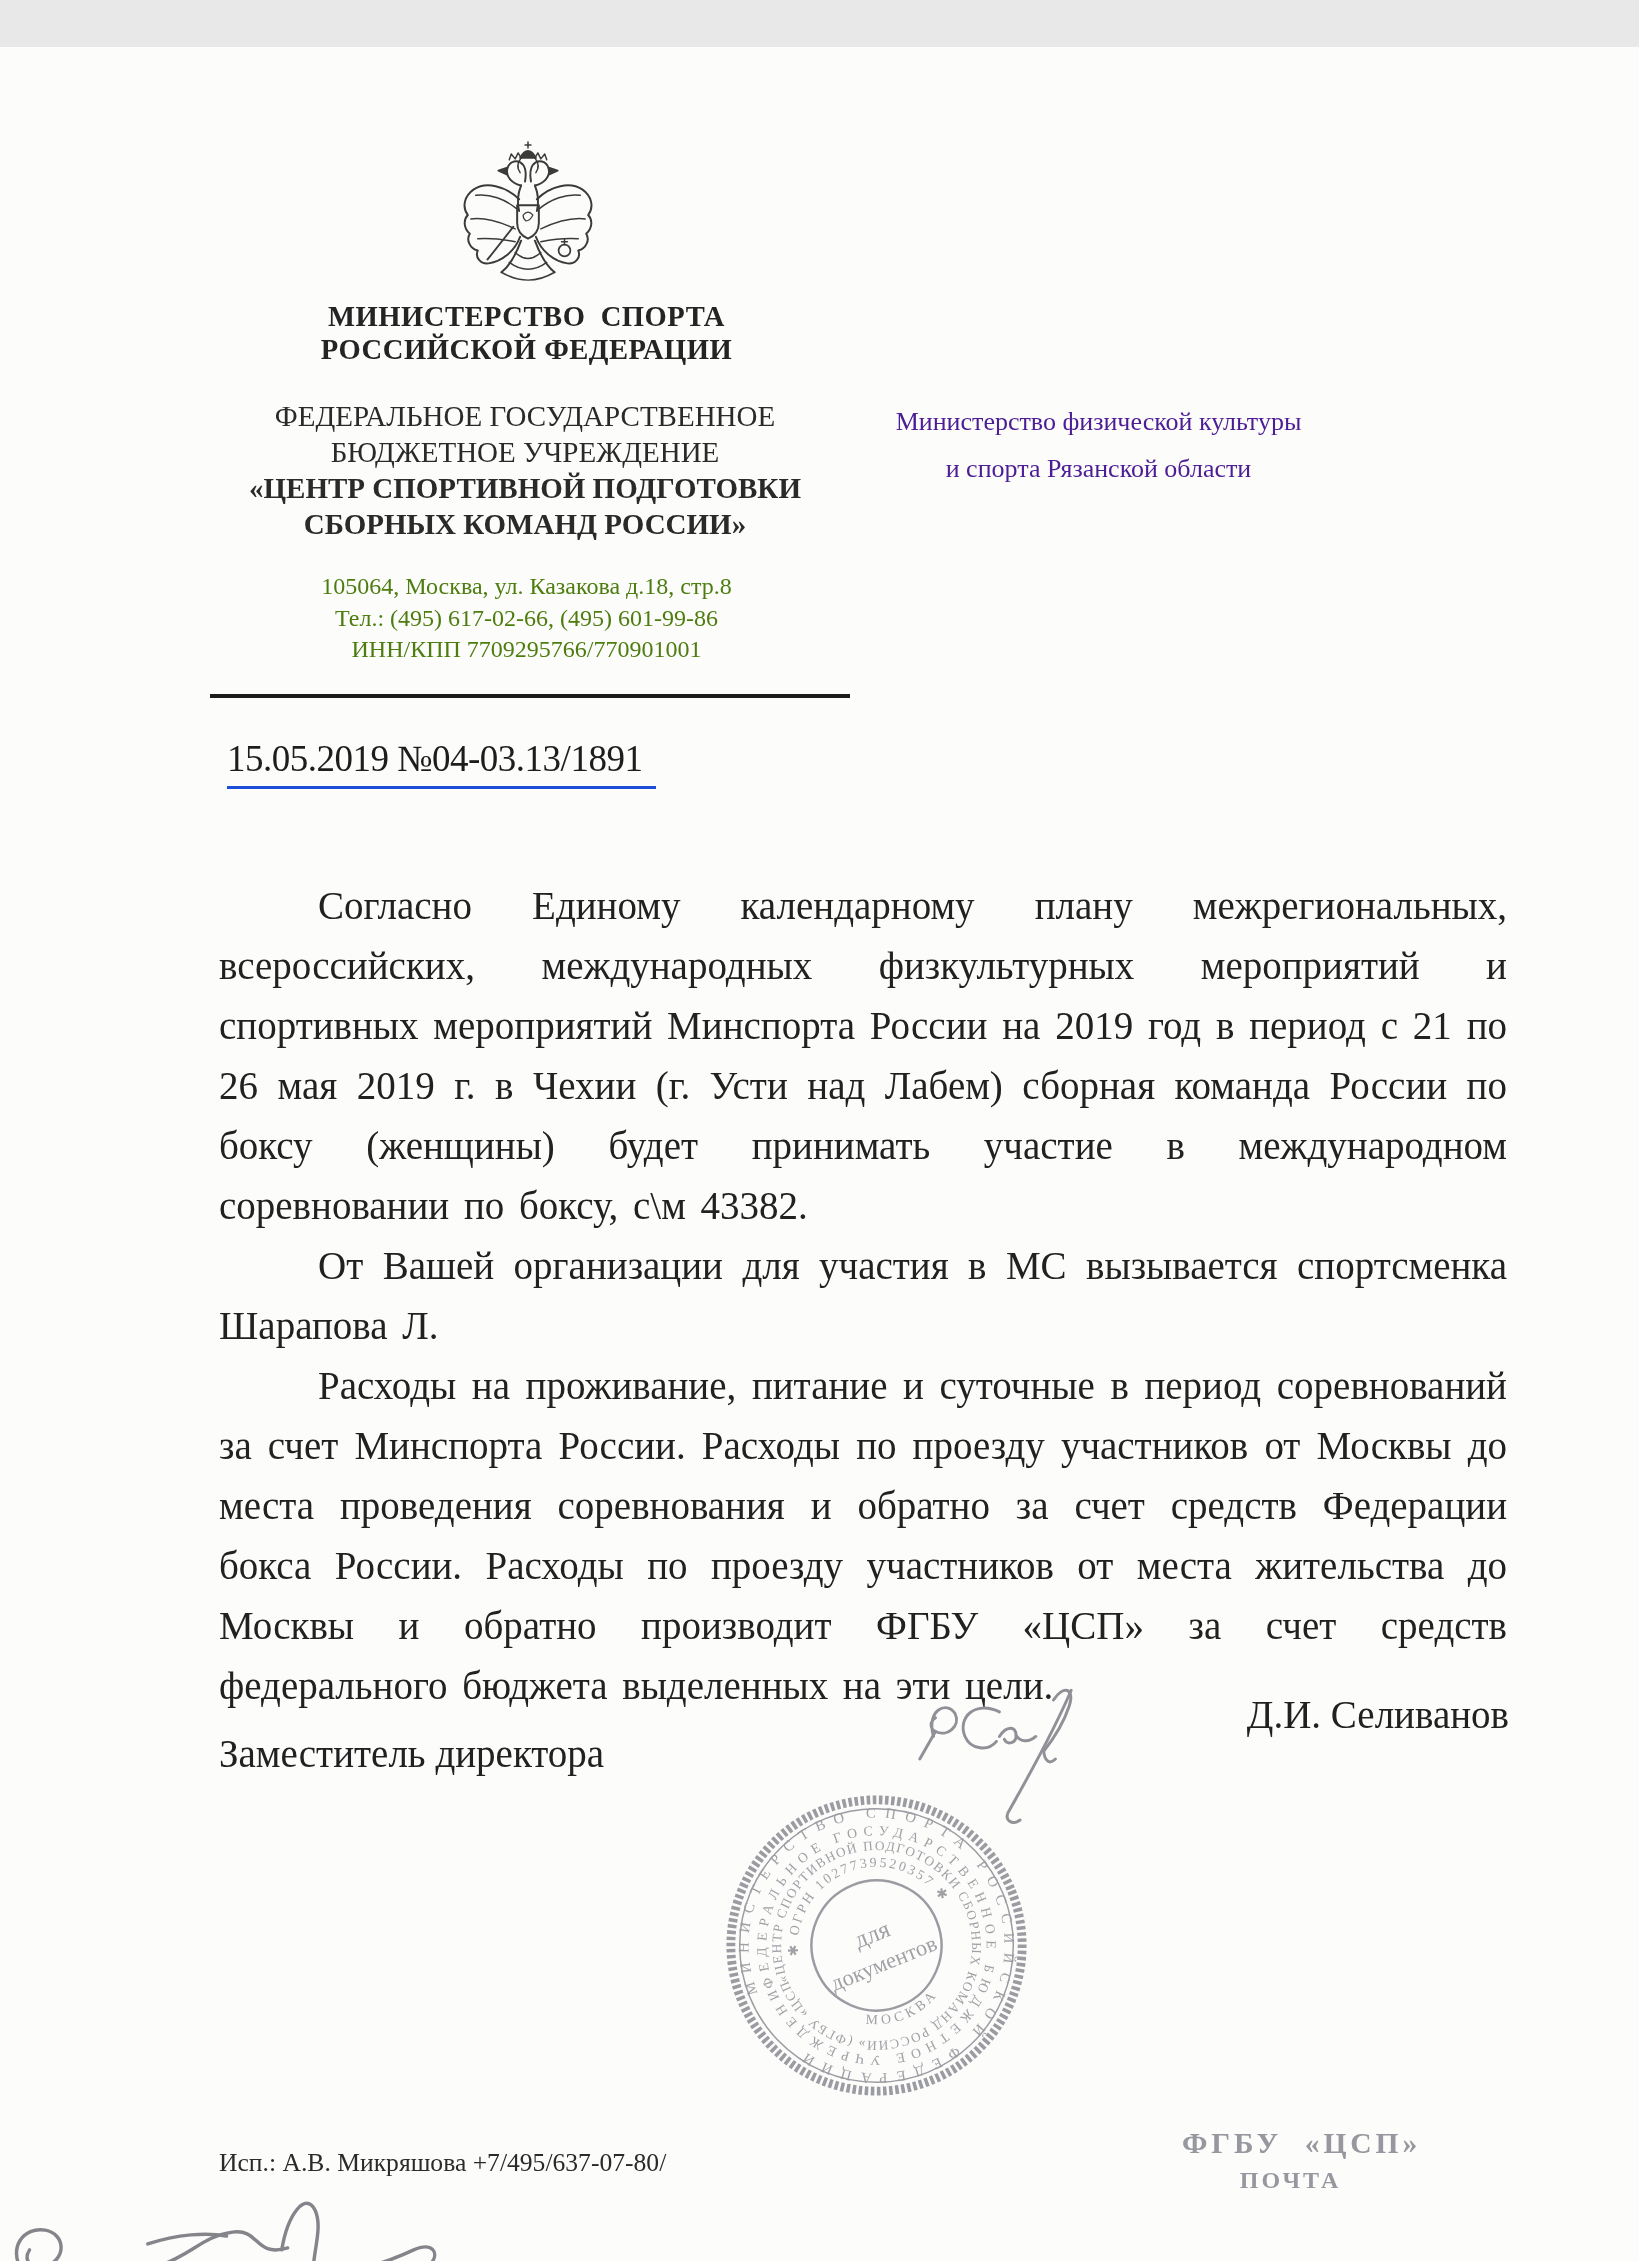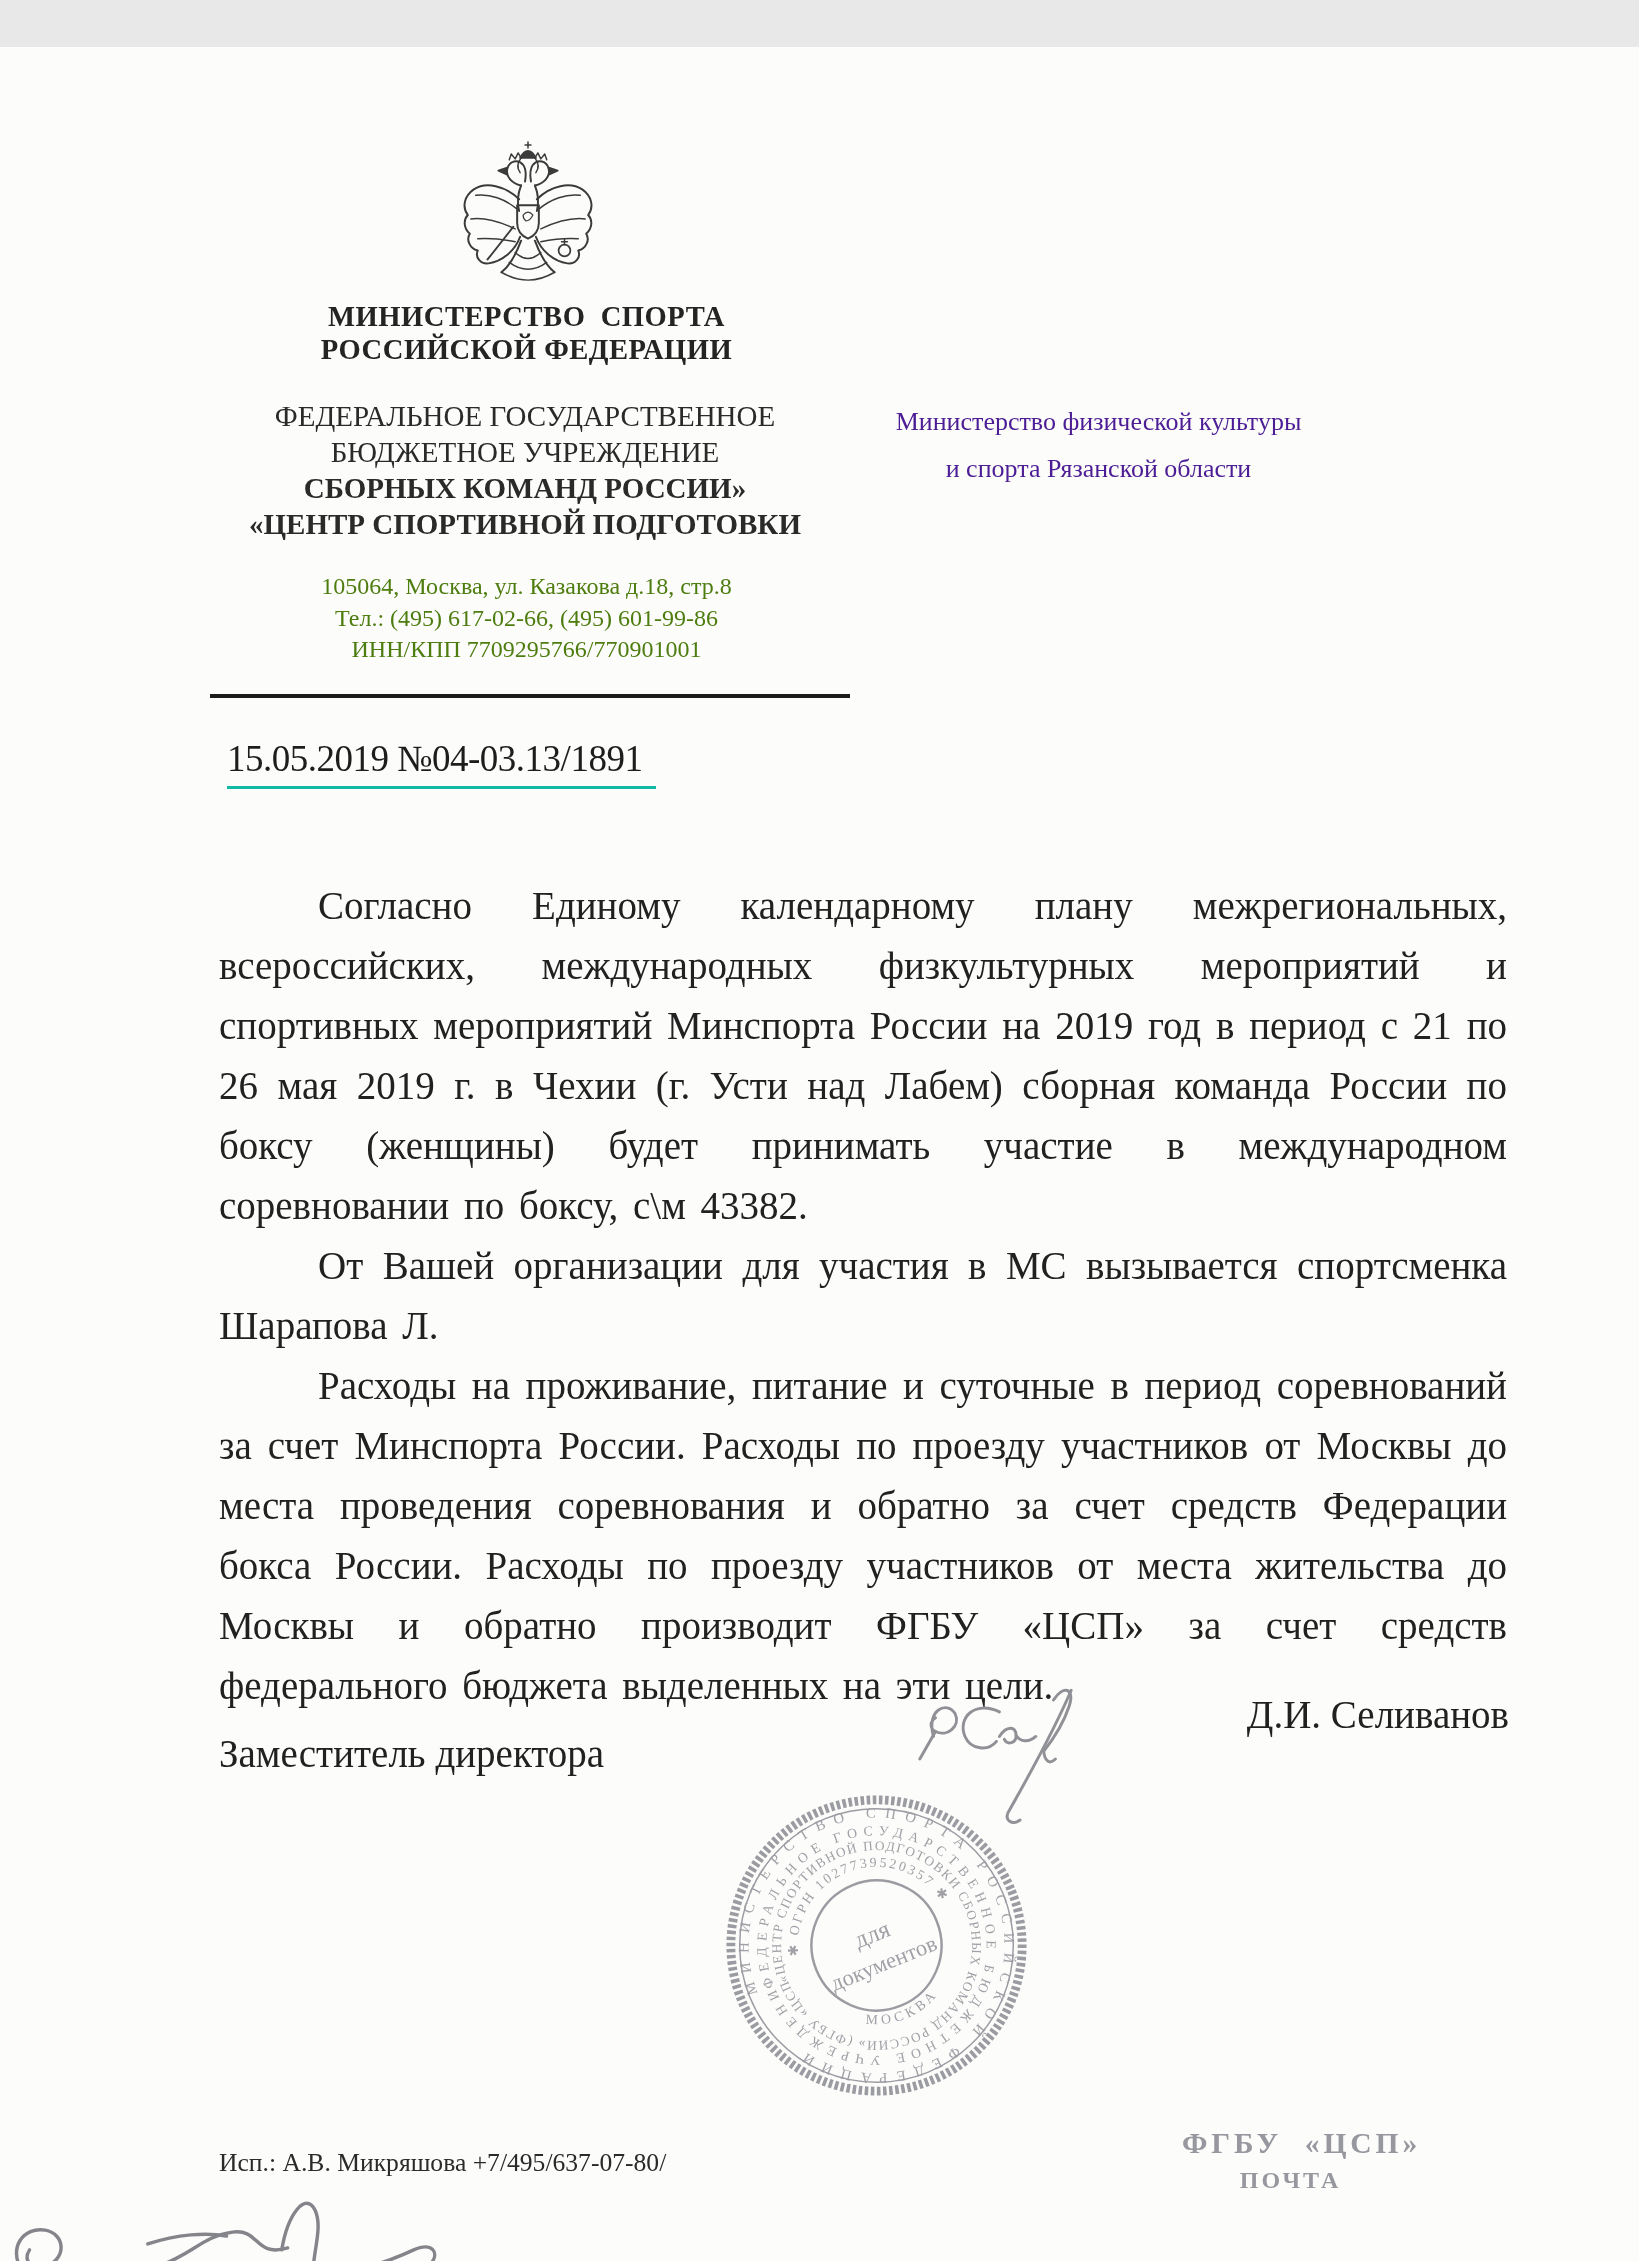--- a/index.html
+++ b/index.html
@@ -21,21 +21,21 @@
   .ministry{left:231px;top:254px;width:591px;font-size:28.6px;font-weight:bold;line-height:32.5px;letter-spacing:0.5px;color:#242424;}
   .org{left:200px;top:351px;width:650px;font-size:29px;line-height:36px;color:#2a2a2a;}
   .org .b{font-weight:bold;}
   .addr{left:231px;top:524px;width:591px;font-size:24px;line-height:31.5px;color:#4d7c0f;}
 
   
   .recipient{left:852px;top:351px;width:493px;font-size:26px;line-height:47px;color:#4c1d95;}
 
   .rule{left:210px;top:647px;width:640px;height:3.9px;background:#1c1c1c;}
 
-  .ref{left:227px;top:690px;font-size:37px;color:#1d1d1d;border-bottom:3px solid #14b8a6;padding:0 13.8px 5.9px 0;letter-spacing:-0.5px;}
+  .ref{left:227px;top:690px;font-size:37px;color:#1d1d1d;border-bottom:3px solid #1d4ed8;padding:0 13.8px 5.9px 0;letter-spacing:-0.5px;}
 
   
   .body{left:219px;top:829px;width:1288px;font-size:39px;line-height:60px;text-align:justify;color:#212121;word-spacing:4.9px;}
   .body p{margin:0;text-indent:99px;}
 
   .sig-title{left:219px;top:1684px;font-size:39px;color:#212121;}
   .sig-name{left:1221px;top:1645px;width:288px;text-align:right;font-size:39px;color:#212121;}
 
   .sig-svg{left:906px;top:1635px;width:177px;height:163px;}
   .stamp-wrap{left:722px;top:1744px;width:309px;height:309px;opacity:.88;}
@@ -83,22 +83,22 @@
   </svg>
 
   <div class="abs ministry center">
     <div class="pre">МИНИСТЕРСТВО  СПОРТА</div>
     <div>РОССИЙСКОЙ ФЕДЕРАЦИИ</div>
   </div>
 
   <div class="abs org center">
     <div>ФЕДЕРАЛЬНОЕ ГОСУДАРСТВЕННОЕ</div>
     <div>БЮДЖЕТНОЕ УЧРЕЖДЕНИЕ</div>
+    <div class="b">«ЦЕНТР СПОРТИВНОЙ ПОДГОТОВКИ</div>
     <div class="b">СБОРНЫХ КОМАНД РОССИИ»</div>
-    <div class="b">«ЦЕНТР СПОРТИВНОЙ ПОДГОТОВКИ</div>
   </div>
 
   <div class="abs addr center">
     <div>105064, Москва, ул. Казакова д.18, стр.8</div>
     <div>Тел.: (495) 617-02-66, (495) 601-99-86</div>
     <div>ИНН/КПП 7709295766/770901001</div>
   </div>
 
   <div class="abs recipient center">
     <div>Министерство физической культуры</div>

